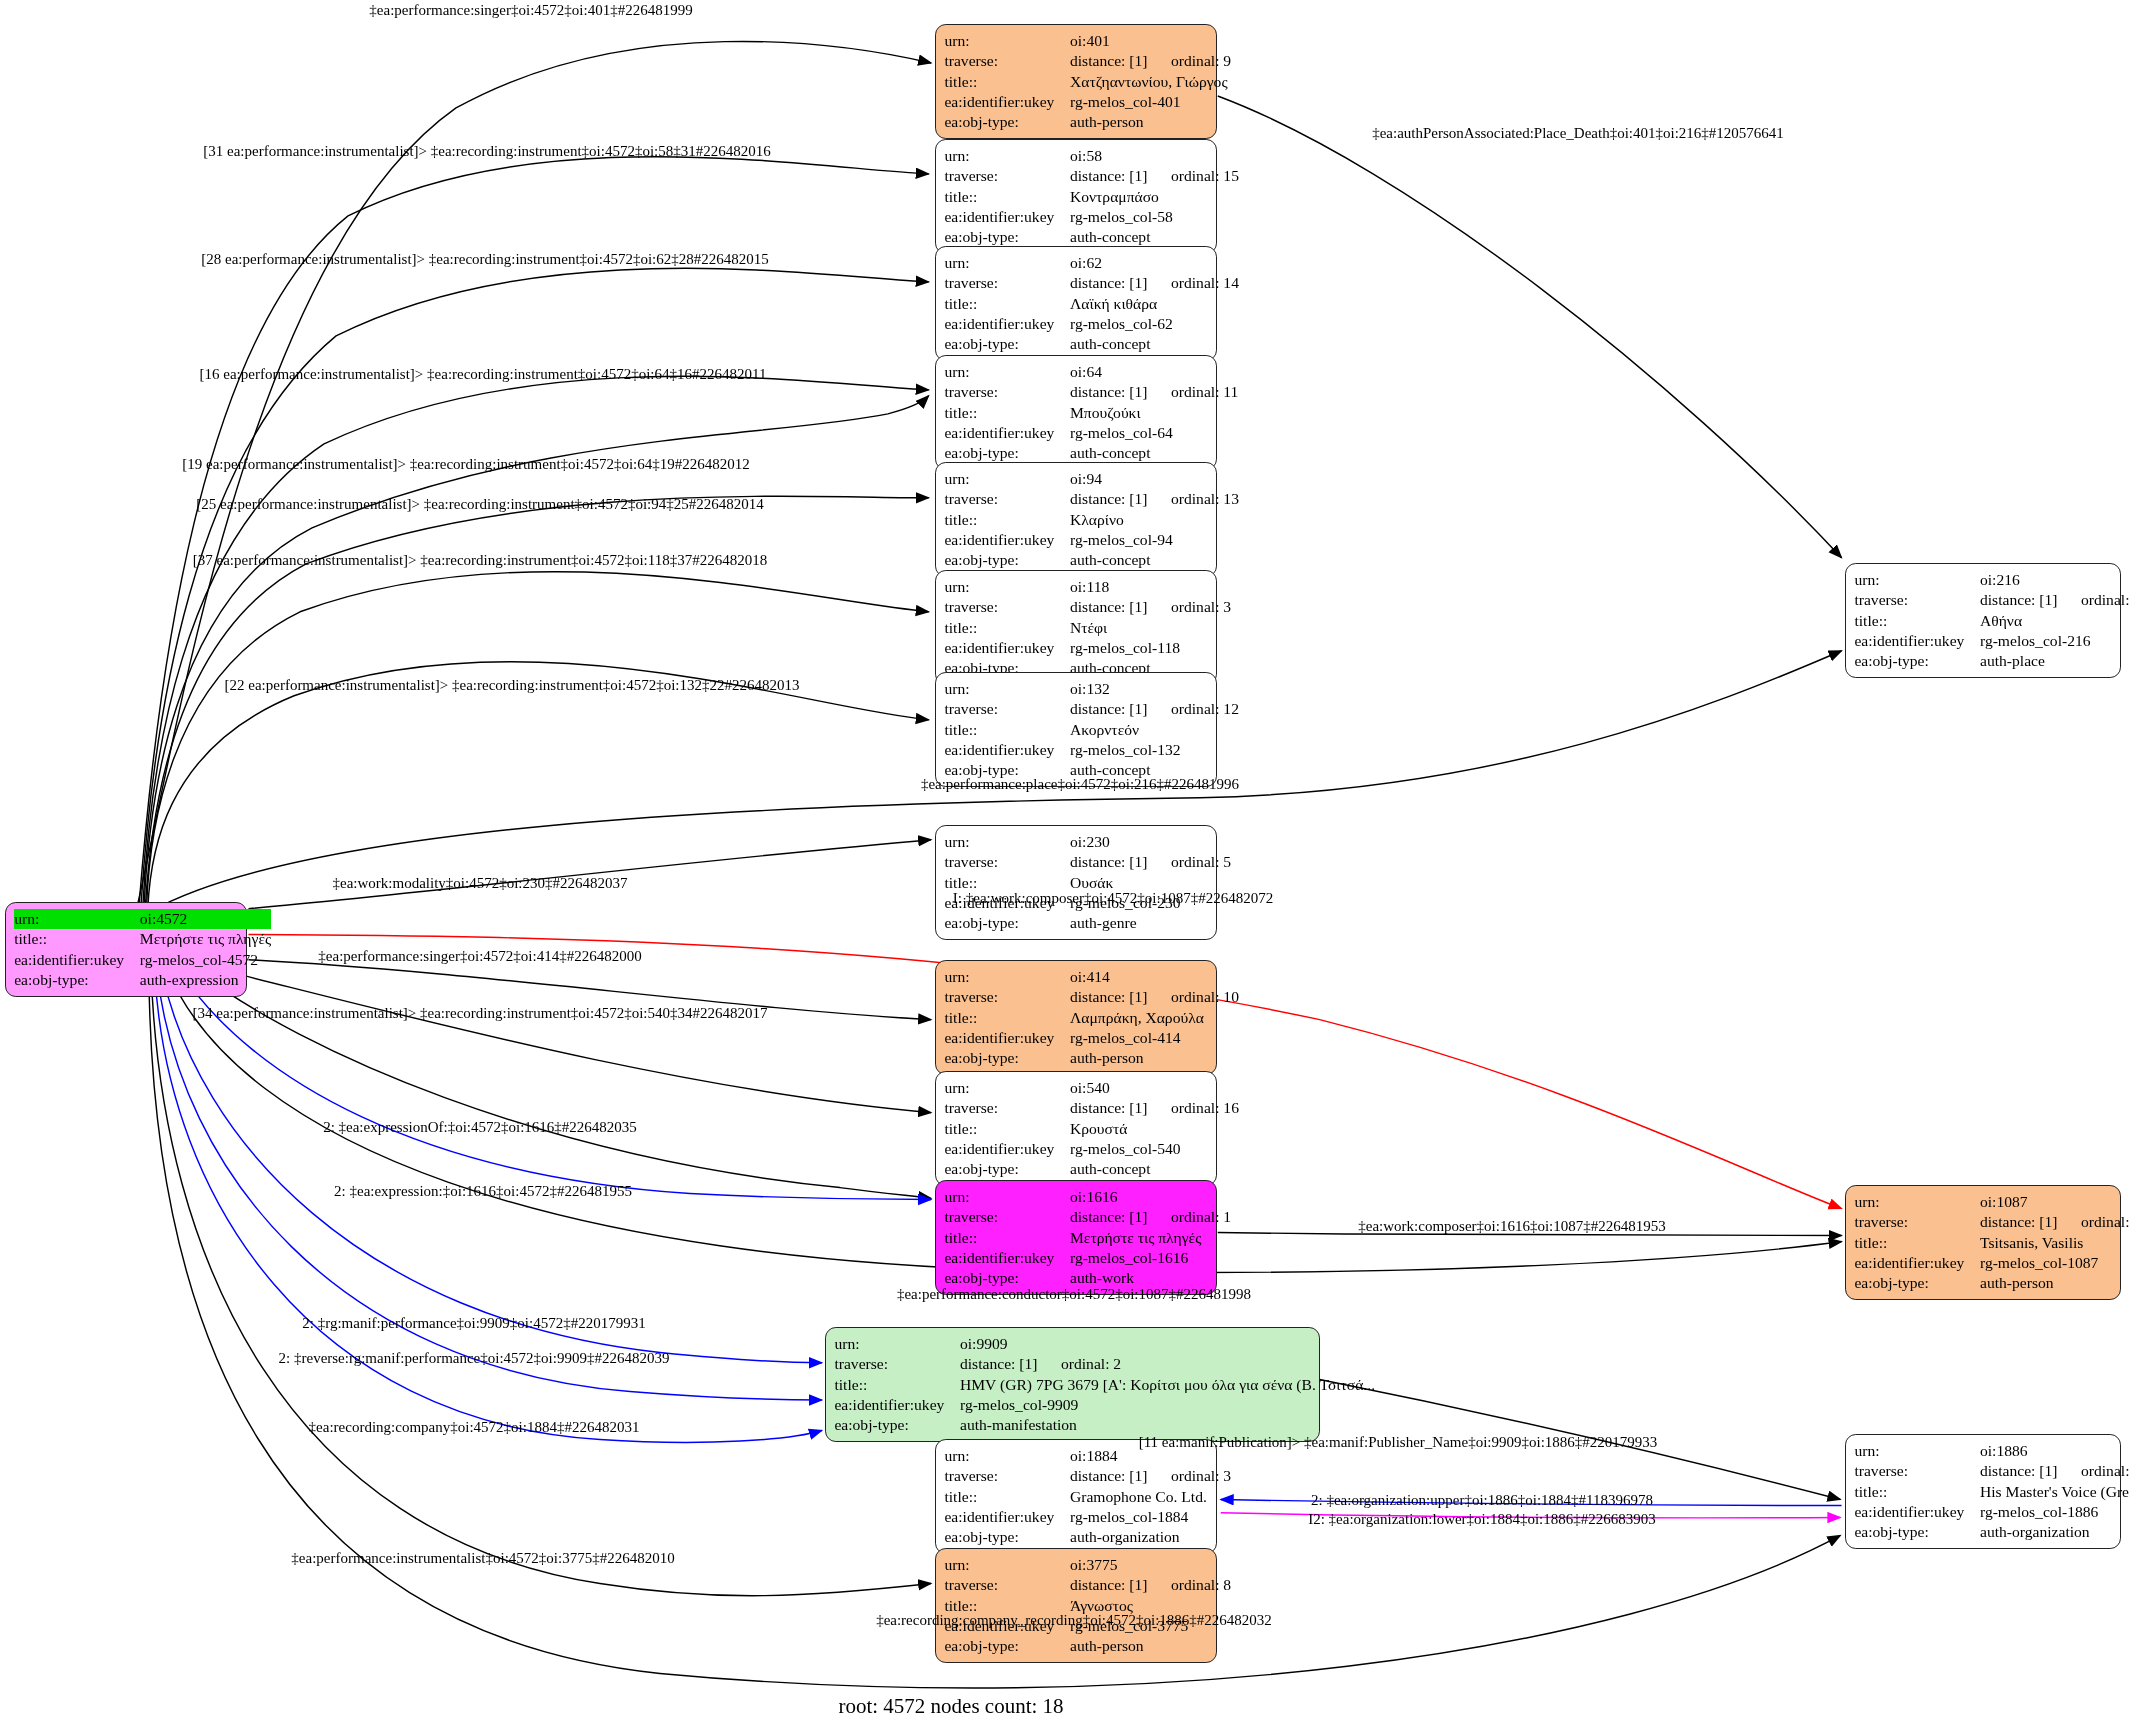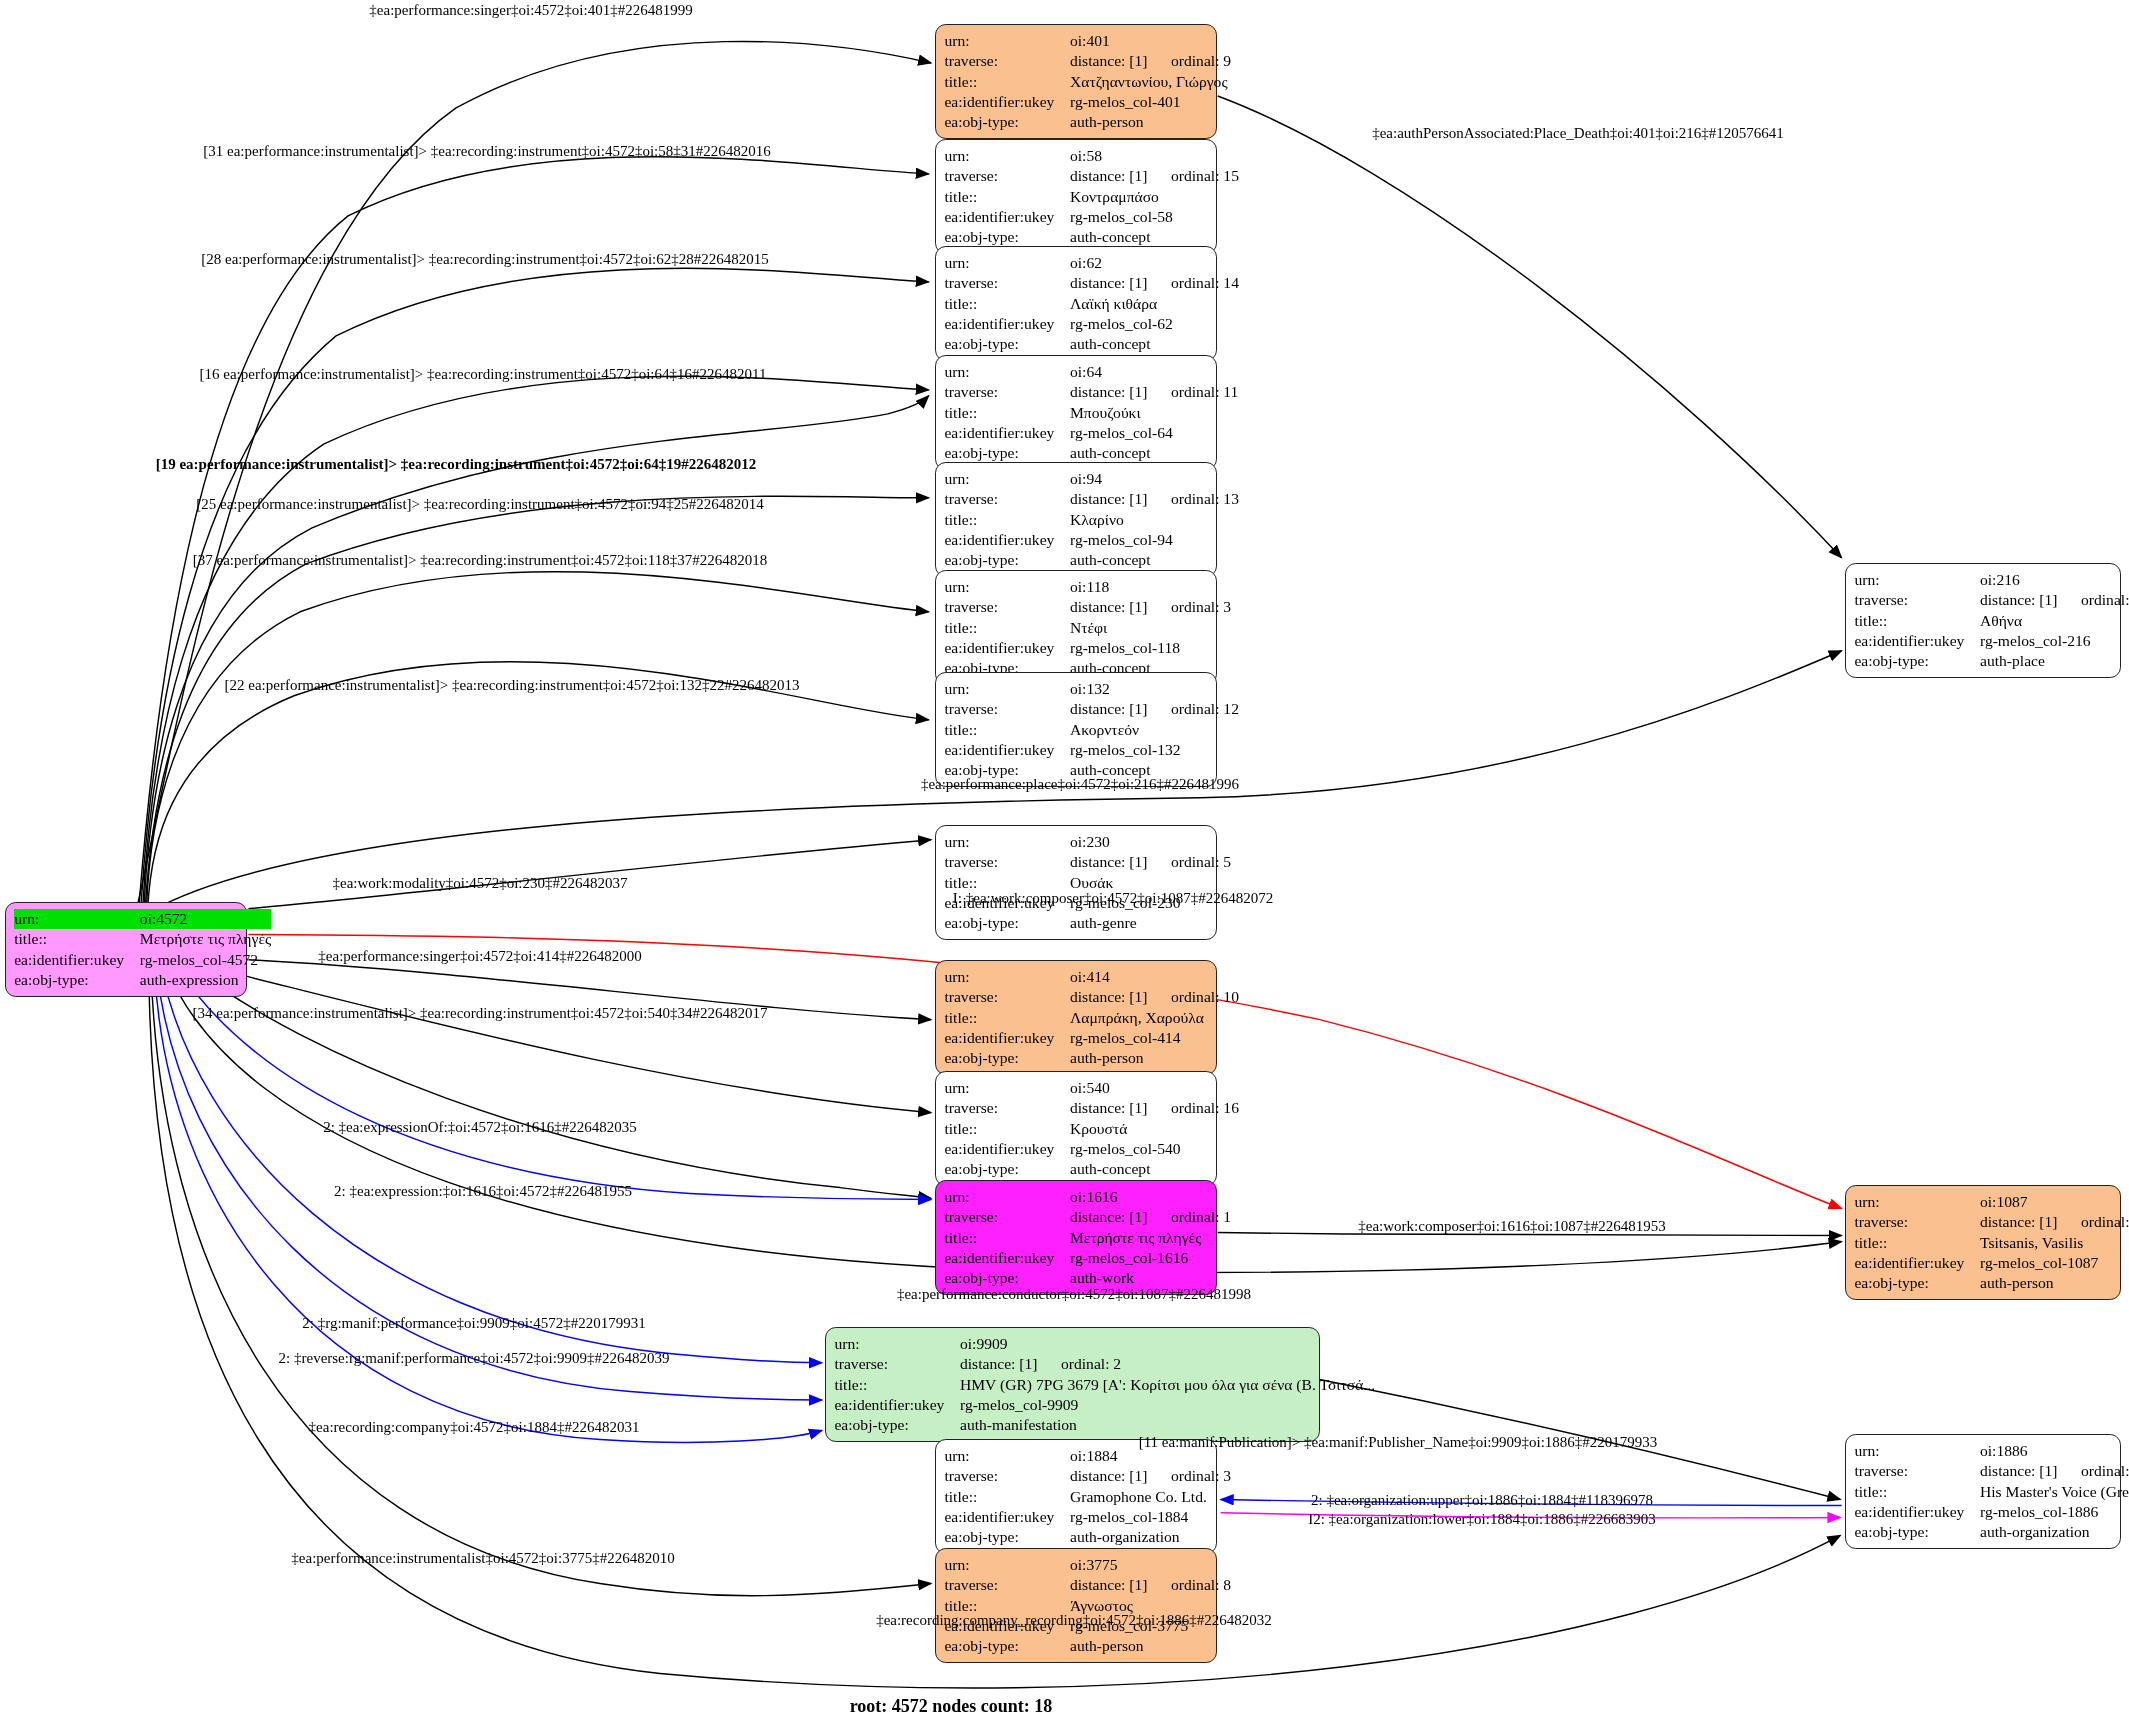--- a/index.html
+++ b/index.html
@@ -11,21 +11,21 @@
   .node td{font-size:15.6px;line-height:1.30;color:#000;white-space:nowrap;padding:0;vertical-align:top;}
   .node td.k{padding-right:15.6px;width:138px;}
   .node td.v{}
   .node .trav .d{display:inline-block;min-width:101px;}
   .hl-urn td{background:#00e000;}
   .n-person{background:#fac090;}
   .n-work{background:#ff20ff;}
   .n-manif{background:#c6efc6;}
   .n-expr{background:#ff99ff;}
   .elabel{position:absolute;font-size:15px;color:#000;white-space:nowrap;transform:translate(-50%,-50%);}
-  .footer{position:absolute;font-size:18px;color:#000;white-space:nowrap;transform:translate(-50%,-50%);font-weight:bold;}
+  .footer{position:absolute;font-size:21px;color:#000;white-space:nowrap;transform:translate(-50%,-50%);}
 </style>
 </head>
 <body>
 
 <div id="canvas">
   <svg class="edges" xmlns="http://www.w3.org/2000/svg" viewBox="0 0 3549 2891" width="2129" height="1734">
     <defs>
       <marker id="ah-000000" markerWidth="12" markerHeight="12" refX="9" refY="4" orient="auto" markerUnits="strokeWidth">
         <path d="M0,0 L10,4 L0,8 z" fill="#000000"></path>
       </marker>
@@ -533,21 +533,21 @@
             </tr>
           </tbody>
         </table>
       </div>
     </div>
   <div id="labels-layer">
       <div class="elabel" style="left: 531px; top: 9.6px;">‡ea:performance:singer‡oi:4572‡oi:401‡#226481999</div>
       <div class="elabel" style="left: 487px; top: 151px; text-align: center;">[31 ea:performance:instrumentalist]&gt; ‡ea:recording:instrument‡oi:4572‡oi:58‡31#226482016</div>
       <div class="elabel" style="left: 485px; top: 259px;">[28 ea:performance:instrumentalist]&gt; ‡ea:recording:instrument‡oi:4572‡oi:62‡28#226482015</div>
       <div class="elabel" style="left: 483px; top: 374px;">[16 ea:performance:instrumentalist]&gt; ‡ea:recording:instrument‡oi:4572‡oi:64‡16#226482011</div>
-      <div class="elabel" style="left: 456px; top: 464px; font-weight: bold;">[19 ea:performance:instrumentalist]&gt; ‡ea:recording:instrument‡oi:4572‡oi:64‡19#226482012</div>
+      <div class="elabel" style="left: 466px; top: 464px;">[19 ea:performance:instrumentalist]&gt; ‡ea:recording:instrument‡oi:4572‡oi:64‡19#226482012</div>
       <div class="elabel" style="left: 480px; top: 504px;">[25 ea:performance:instrumentalist]&gt; ‡ea:recording:instrument‡oi:4572‡oi:94‡25#226482014</div>
       <div class="elabel" style="left: 480px; top: 560px;">[37 ea:performance:instrumentalist]&gt; ‡ea:recording:instrument‡oi:4572‡oi:118‡37#226482018</div>
       <div class="elabel" style="left: 480px; top: 685px; margin-left: 32px;">[22 ea:performance:instrumentalist]&gt; ‡ea:recording:instrument‡oi:4572‡oi:132‡22#226482013</div>
       <div class="elabel" style="left: 1578px; top: 133px;">‡ea:authPersonAssociated:Place_Death‡oi:401‡oi:216‡#120576641</div>
       <div class="elabel" style="left: 1080px; top: 784px;">‡ea:performance:place‡oi:4572‡oi:216‡#226481996</div>
       <div class="elabel" style="left: 480px; top: 883px;">‡ea:work:modality‡oi:4572‡oi:230‡#226482037</div>
       <div class="elabel" style="left: 1113px; top: 898px;">I: ‡ea:work:composer‡oi:4572‡oi:1087‡#226482072</div>
       <div class="elabel" style="left: 480px; top: 956px;">‡ea:performance:singer‡oi:4572‡oi:414‡#226482000</div>
       <div class="elabel" style="left: 480px; top: 1013px;">[34 ea:performance:instrumentalist]&gt; ‡ea:recording:instrument‡oi:4572‡oi:540‡34#226482017</div>
       <div class="elabel" style="left: 480px; top: 1127px;">2: ‡ea:expressionOf:‡oi:4572‡oi:1616‡#226482035</div>

